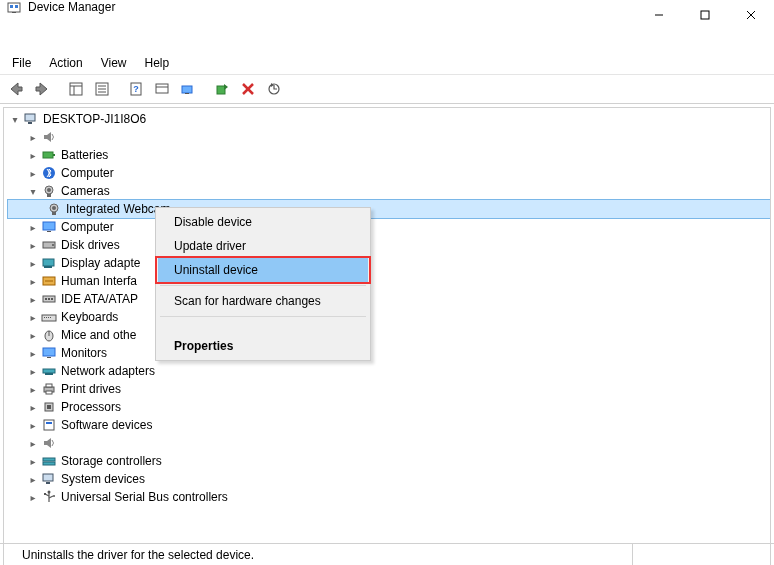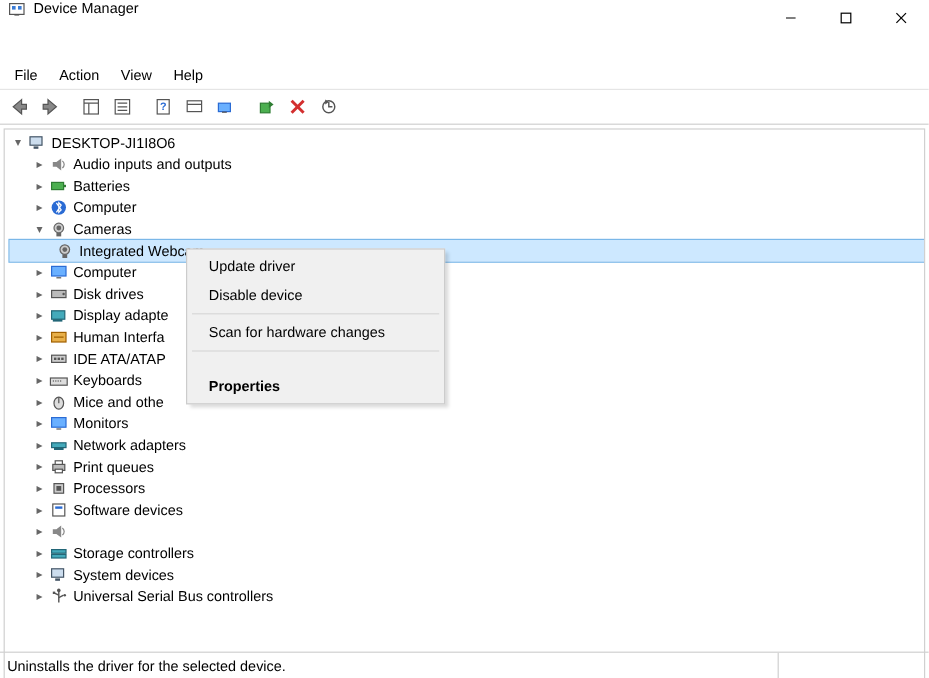--- a/index.html
+++ b/index.html
@@ -123,21 +123,21 @@
     margin: 3px 2px;
   }
   .ctxitem.bold { font-weight: 700; margin-top: 17px; }
   .statusbar {
     position: absolute;
     left: 0; right: 0; bottom: 0;
     height: 22px;
     border-top: 1px solid #d0d0d0;
     display: flex;
     align-items: center;
-    padding: 0 6px;
+    padding: 0 22px;
     font-size: 12px;
   }
   .stat2 {
     width: 120px;
     border-left: 1px solid #d0d0d0;
     height: 100%;
   }
 </style>
 </head>
 <body>
@@ -262,21 +262,20 @@
     </div>
 
     <div class="node d1">
       <span class="exp">▸</span>
       <span class="ico">
           <svg viewBox="0 0 16 16">
             <path d="M3 6 L6 6 L10 3 L10 13 L6 10 L3 10 Z" fill="#888"></path>
             <path d="M11 5 Q14 8 11 11" fill="none" stroke="#888"></path>
           </svg>
         </span>
-      <span class="lbl">Audio inputs and outputs</span>
     </div>
 
     <div class="node d1">
       <span class="exp">▸</span>
       <span class="ico">
           <svg viewBox="0 0 16 16">
             <rect x="2" y="5" width="10" height="6" fill="#4caf50" stroke="#2e7d32"></rect>
             <rect x="12" y="7" width="2" height="2" fill="#2e7d32"></rect>
           </svg>
         </span>
@@ -423,21 +422,21 @@
 
     <div class="node d1">
       <span class="exp">▸</span>
       <span class="ico">
           <svg viewBox="0 0 16 16">
             <rect x="3" y="6" width="10" height="5" fill="#bbb" stroke="#555"></rect>
             <rect x="5" y="3" width="6" height="3" fill="#fff" stroke="#555"></rect>
             <rect x="5" y="10" width="6" height="3" fill="#fff" stroke="#555"></rect>
           </svg>
         </span>
-      <span class="lbl">Print queues</span>
+      <span class="lbl">Print drives</span>
     </div>
 
     <div class="node d1">
       <span class="exp">▸</span>
       <span class="ico">
           <svg viewBox="0 0 16 16">
             <rect x="4" y="4" width="8" height="8" fill="#ccc" stroke="#555"></rect>
             <rect x="6" y="6" width="4" height="4" fill="#555"></rect>
           </svg>
         </span>
@@ -497,22 +496,23 @@
             <rect x="3" y="4" width="2" height="2" fill="#555"></rect>
             <circle cx="13" cy="7" r="1" fill="#555"></circle>
           </svg>
         </span>
       <span class="lbl">Universal Serial Bus controllers</span>
     </div>
 
   </div>
 
   <div class="ctxmenu">
+    <div class="ctxitem">Disable device</div>
     <div class="ctxitem">Update driver</div>
-    <div class="ctxitem">Disable device</div>
+    <div class="ctxitem hi redbox">Uninstall device</div>
     <div class="ctxsep"></div>
     <div class="ctxitem">Scan for hardware changes</div>
     <div class="ctxsep"></div>
     <div class="ctxitem bold">Properties</div>
   </div>
 </div>
 
 <div class="statusbar">
   <div style="flex:1">Uninstalls the driver for the selected device.</div>
   <div class="stat2"></div>

